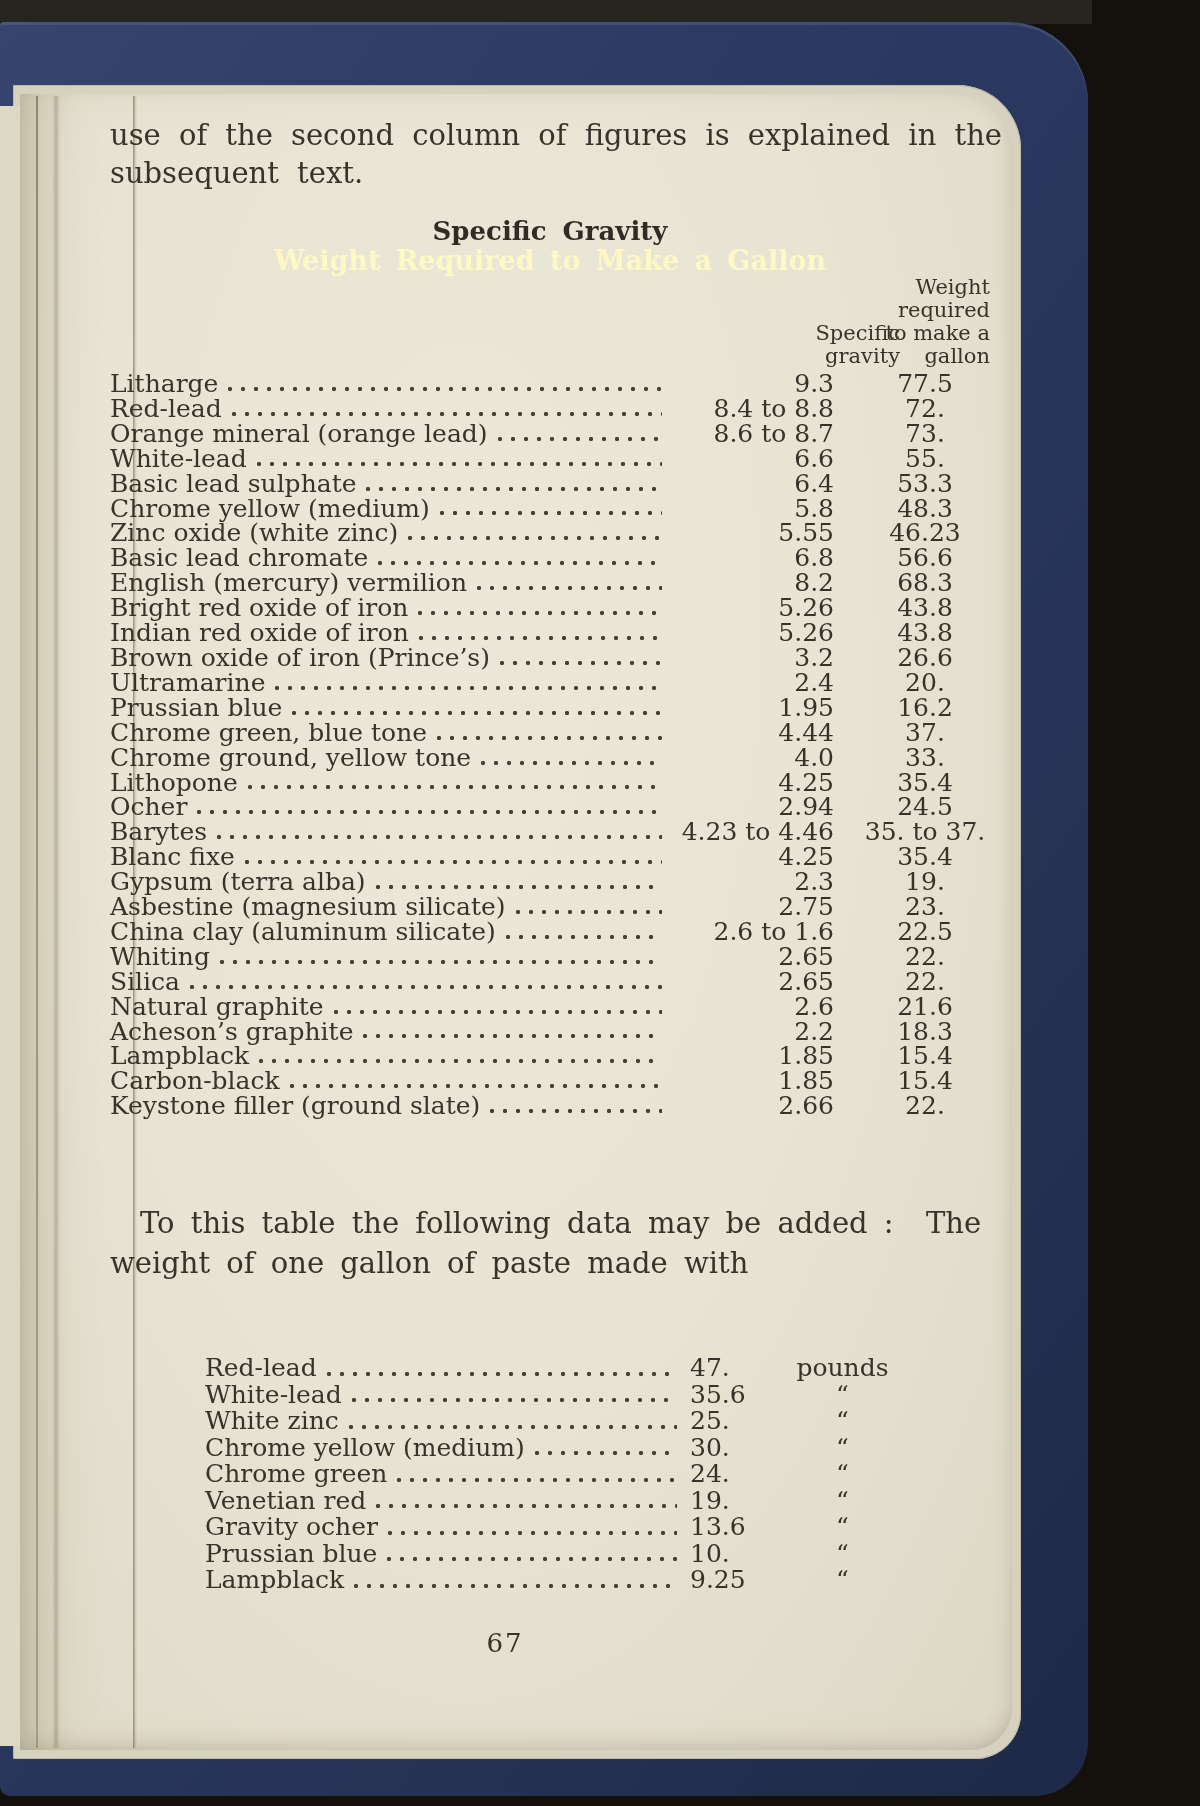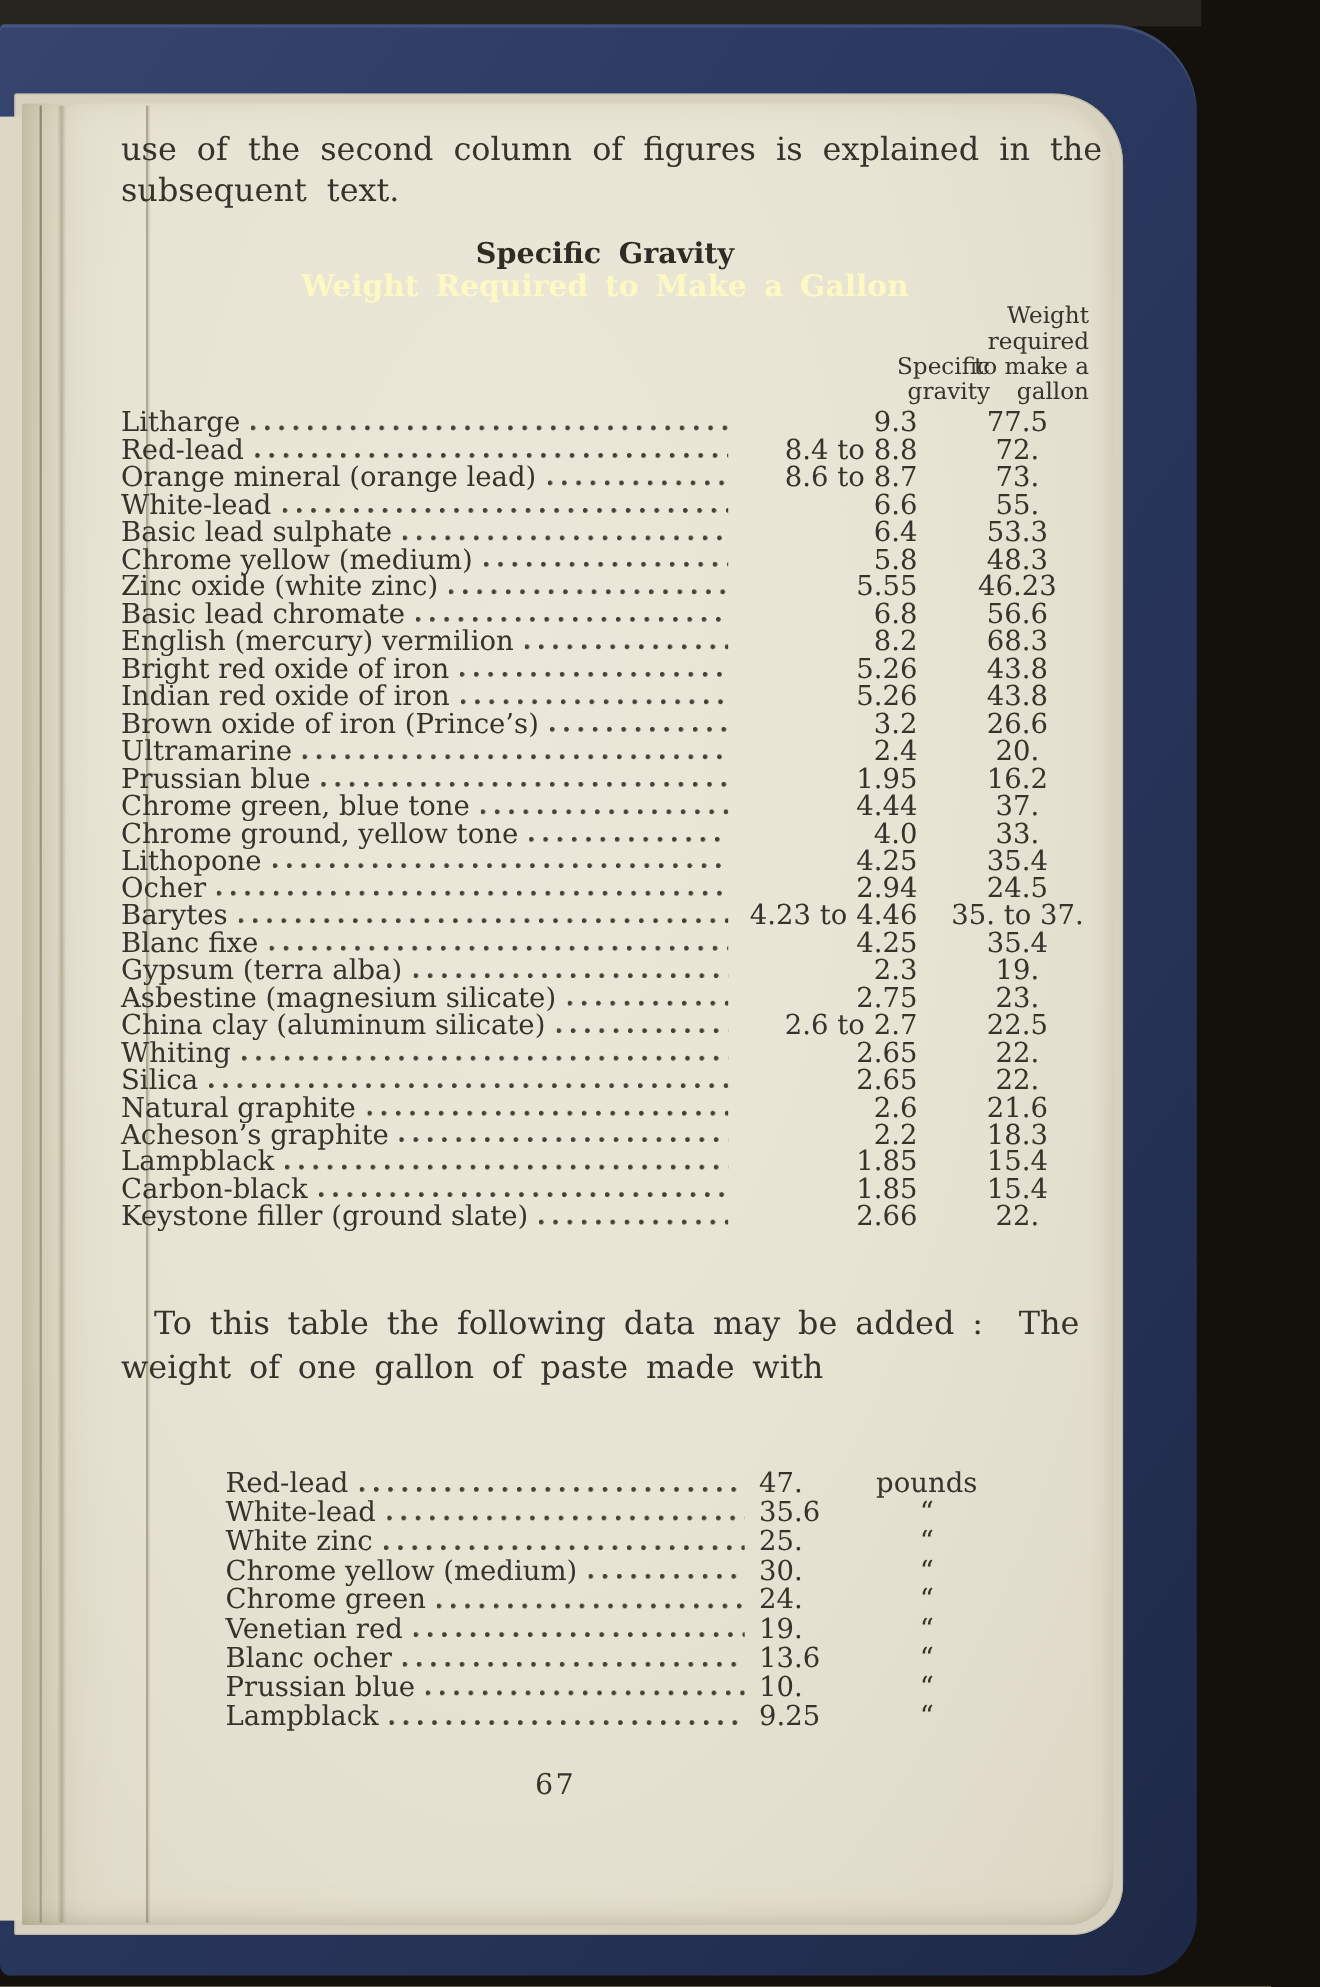--- a/index.html
+++ b/index.html
@@ -67,21 +67,21 @@
   .trow { display:flex; align-items:baseline; font-size:25px; line-height:24.9px; white-space:nowrap; }
   .tname { white-space:nowrap; }
   .leader {
     flex:1 1 auto; align-self:flex-end; height:6px; margin:0 8px 5px 10px;
     background-image: radial-gradient(circle at 2px 3px, #464135 1.8px, rgba(0,0,0,0) 2.5px);
     background-size:13px 6px; background-repeat:repeat-x;
   }
   .grav { width:170px; text-align:right; padding-right:6px; }
   .wt   { width:150px; text-align:center; padding-left:20px; }
 
-  .note { margin-top:64px; font-size:29px; line-height:40px; word-spacing:7px; white-space:nowrap; }
+  .note { margin-top:84px; font-size:29px; line-height:40px; word-spacing:7px; white-space:nowrap; }
   .note .indent { text-indent:30px; }
 
   .paste-table { margin-top:72px; padding-left:95px; width:790px; }
   .prow { display:flex; align-items:baseline; font-size:25px; line-height:26.5px; white-space:nowrap; }
   .pval  { width:100px; text-align:left; padding-left:5px; }
   .punit { width:115px; text-align:center; }
 
   .page-num { margin-top:34px; text-align:center; font-size:26px; letter-spacing:2px; padding-right:90px; }
 </style>
 </head>
@@ -273,21 +273,21 @@
         <div class="trow">
           <span class="tname">Asbestine (magnesium silicate)</span>
           <span class="leader"></span>
           <span class="grav">2.75</span>
           <span class="wt">23.</span>
         </div>
 
         <div class="trow">
           <span class="tname">China clay (aluminum silicate)</span>
           <span class="leader"></span>
-          <span class="grav">2.6 to 2.7</span>
+          <span class="grav">2.6 to 1.6</span>
           <span class="wt">22.5</span>
         </div>
 
         <div class="trow">
           <span class="tname">Whiting</span>
           <span class="leader"></span>
           <span class="grav">2.65</span>
           <span class="wt">22.</span>
         </div>
 
@@ -377,21 +377,21 @@
         </div>
 
         <div class="prow">
           <span class="tname">Venetian red</span>
           <span class="leader"></span>
           <span class="pval">19.</span>
           <span class="punit">“</span>
         </div>
 
         <div class="prow">
-          <span class="tname">Blanc ocher</span>
+          <span class="tname">Gravity ocher</span>
           <span class="leader"></span>
           <span class="pval">13.6</span>
           <span class="punit">“</span>
         </div>
 
         <div class="prow">
           <span class="tname">Prussian blue</span>
           <span class="leader"></span>
           <span class="pval">10.</span>
           <span class="punit">“</span>

